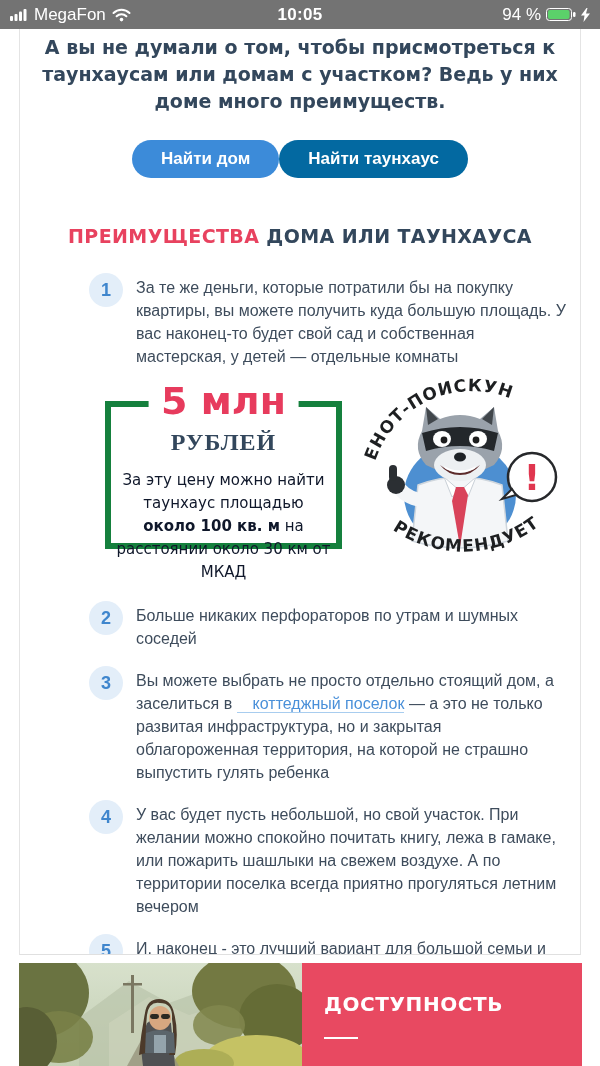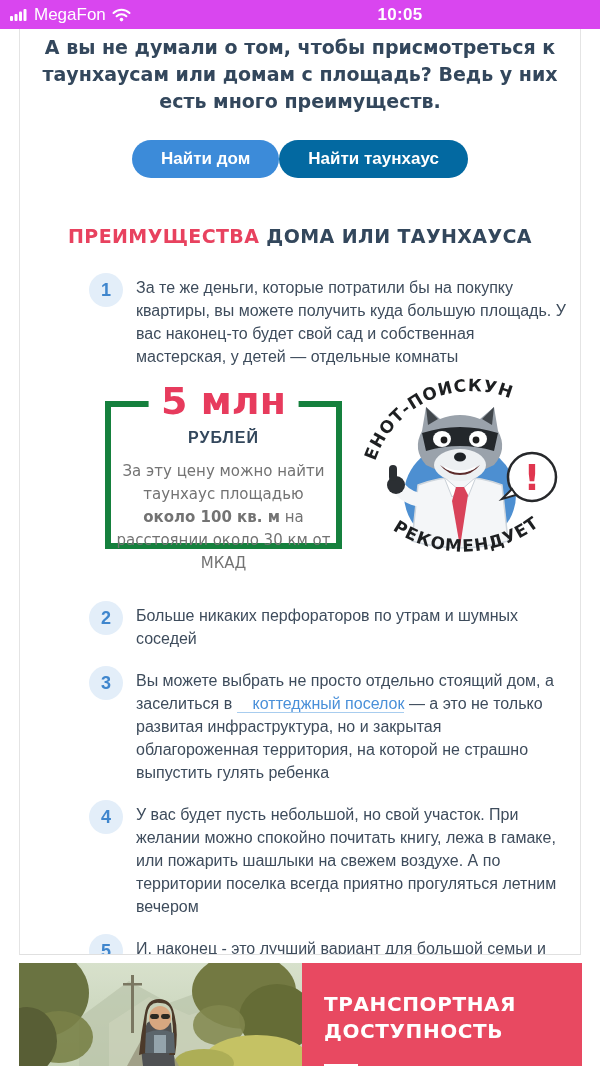--- a/index.html
+++ b/index.html
@@ -1,21 +1,21 @@
 <!DOCTYPE html>
 <html lang="ru"><head>
 <meta charset="utf-8">
 <style>
   * { margin:0; padding:0; box-sizing:border-box; }
   html,body { width:600px; height:1066px; background:#ffffff; overflow:hidden;
     font-family:"Liberation Sans","DejaVu Sans",sans-serif; }
 
   
   .statusbar{ position:absolute; left:0; top:0; width:600px; height:29px;
-    background:#d946ef; color:#fff; display:flex; align-items:center;
+    background:#737373; color:#fff; display:flex; align-items:center;
     padding:3px 10px; font-size:17px; }
   .sb-left{ display:flex; align-items:center; gap:6px; width:200px; }
   .sb-center{ flex:1; text-align:center; font-weight:bold; letter-spacing:.3px; }
   .sb-right{ display:flex; align-items:center; gap:5px; width:200px; justify-content:flex-end; }
   .sb-carrier{ font-size:17px; }
 
   
   .page{ position:absolute; left:19px; top:29px; width:562px; height:926px;
     background:#fff; border-left:1px solid #e4e4e4; border-right:1px solid #e4e4e4;
     border-bottom:1px solid #e0e0e0; overflow:hidden; }
@@ -54,24 +54,24 @@
   
   .promo-row{ display:flex; align-items:flex-start; gap:14px;
     padding-left:85px; margin-top:5px; height:192px; }
   .price-box{ position:relative; width:237px; margin-top:28px;
     border:6px solid #15803d; height:148px; text-align:center;
     padding-top:22px; background:#fff; }
   .price-amount{ position:absolute; top:-28px; left:50%; transform:translateX(-50%);
     background:#fff; padding:0 13px; font-size:38px; line-height:44px;
     font-weight:bold; color:#e73b5d; white-space:nowrap;
     font-family:"DejaVu Sans","Liberation Sans",sans-serif; }
-  .price-currency{ font-size:16px; font-weight:bold; color:#33475c;
-    letter-spacing:1px; font-family:Liberation Sans, sans-serif; }
+  .price-currency{ font-size:24px; font-weight:bold; color:#33475c;
+    letter-spacing:1px; font-family:Liberation Serif, serif; }
   .price-desc{ margin:13px auto 12px; width:215px; font-size:15px; line-height:23px;
-    color:#737373; font-family:"DejaVu Sans","Liberation Sans",sans-serif; }
+    color:#0f172a; font-family:"DejaVu Sans","Liberation Sans",sans-serif; }
   .price-desc b{ font-weight:bold; }
   .mascot{ width:212px; height:190px; flex-shrink:0; }
 
   
   .bottom-section{ position:absolute; left:19px; top:963px; width:563px;
     height:103px; display:flex; overflow:hidden; }
   .photo{ width:283px; height:103px; flex-shrink:0; }
   .transport{ flex:1; background:#e84961; color:#fff; padding:28px 0 0 22px; }
   .transport-title{ font-size:20px; line-height:27px; font-weight:bold;
     letter-spacing:.6px; font-family:"DejaVu Sans","Liberation Sans",sans-serif; }
@@ -89,25 +89,36 @@
       <rect x="13.5" y="0" width="3" height="12" rx="1" fill="#fff"></rect>
     </svg>
     <span class="sb-carrier">MegaFon</span>
     <svg width="19" height="14" viewBox="0 0 19 14">
       <path d="M1.5 5 A 11.5 11.5 0 0 1 17.5 5" stroke="#fff" stroke-width="2" fill="none" stroke-linecap="round"></path>
       <path d="M4.6 8.2 A 7 7 0 0 1 14.4 8.2" stroke="#fff" stroke-width="2" fill="none" stroke-linecap="round"></path>
       <circle cx="9.5" cy="11.6" r="1.8" fill="#fff"></circle>
     </svg>
   </div>
   <div class="sb-center">10:05</div>
+  <div class="sb-right">
+    <span>94 %</span>
+    <svg width="30" height="13" viewBox="0 0 30 13">
+      <rect x="0.5" y="0.5" width="25" height="12" rx="3" stroke="#fff" fill="none"></rect>
+      <rect x="2" y="2" width="21.5" height="9" rx="2" fill="#5bd16a"></rect>
+      <rect x="27" y="4" width="2.5" height="5" rx="1.2" fill="#fff"></rect>
+    </svg>
+    <svg width="9" height="14" viewBox="0 0 9 14">
+      <path d="M5.5 0 L0 7.5 H3.5 L2.5 14 L9 5.5 H5 L6.5 0 Z" fill="#fff"></path>
+    </svg>
+  </div>
 </div>
 
 <div class="page">
 
-  <div class="intro-heading">А вы не думали о том, чтобы присмотреться к таунхаусам или домам с площадь? Ведь у них есть много преимуществ.</div>
+  <div class="intro-heading">А вы не думали о том, чтобы присмотреться к таунхаусам или домам с участком? Ведь у них доме много преимуществ.</div>
 
   <div class="btn-row top">
     <button class="pill blue">Найти дом</button>
     <button class="pill pink">Найти таунхаус</button>
   </div>
 
   <div class="section-title">
     <span class="accent">ПРЕИМУЩЕСТВА</span><span> ДОМА ИЛИ ТАУНХАУСА</span>
   </div>
 
@@ -230,18 +241,17 @@
       <rect x="142" y="51" width="9" height="5" rx="2.4" fill="#14161a"></rect>
       <path d="M 127 70 Q 141 64 155 70 L 156 90 L 126 90 Z" fill="#4b5a6b"></path>
       <path d="M 135 72 L 147 72 L 147 90 L 135 90 Z" fill="#8ba2b5"></path>
     </g>
 
     <rect width="283" height="103" fill="#d9b36a" opacity=".12"></rect>
   </svg>
 
   <div class="transport">
     <div class="transport-title">
-      <div>ТРАНСПОРТНАЯ</div>
       <div>ДОСТУПНОСТЬ</div>
     </div>
     <div class="transport-dash"></div>
   </div>
 </div>
 
 </body></html>

